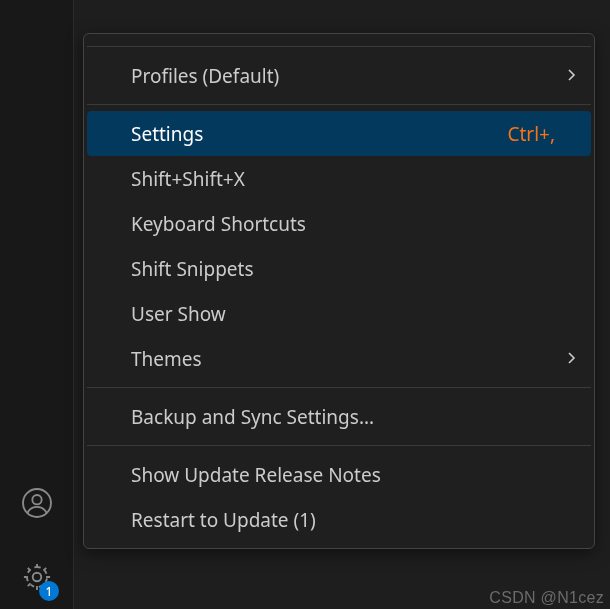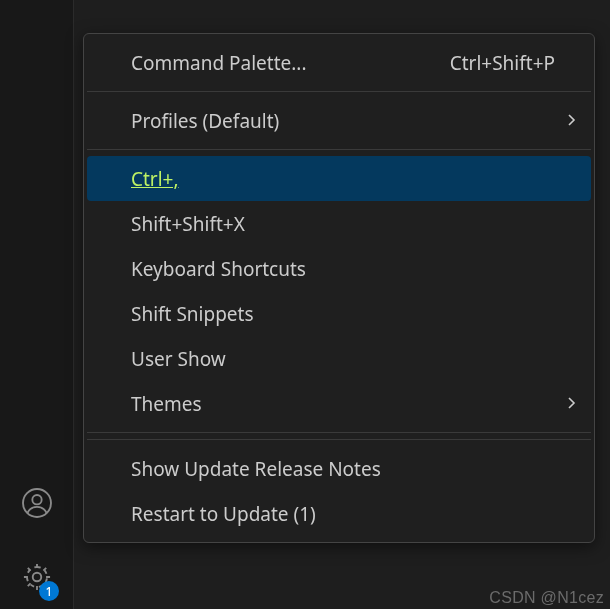--- a/index.html
+++ b/index.html
@@ -79,21 +79,21 @@
       cursor: default;
     }
     .menu-item.highlighted {
       background: #04395e;
       color: #fff;
     }
     .menu-item .shortcut {
       color: #cccccc;
       font-size: 19px;
     }
-    .menu-item.highlighted .shortcut { color: #bef264; text-decoration: underline; }
+    .menu-item.highlighted .shortcut { color: #f97316; }
     .menu-separator {
       height: 1px;
       background: #3a3a3a;
       margin: 6px 0;
     }
     .submenu-arrow {
       position: absolute;
       right: 12px;
       top: 50%;
       transform: translateY(-50%);
@@ -131,33 +131,30 @@
           <path d="M12 2.2v3M12 18.8v3M21.8 12h-3M5.2 12h-3M18.9 5.1l-2.1 2.1M7.2 16.8l-2.1 2.1M18.9 18.9l-2.1-2.1M7.2 7.2 5.1 5.1"></path>
           <path d="M12 4.5a7.5 7.5 0 0 1 7.5 7.5 7.5 7.5 0 0 1-7.5 7.5A7.5 7.5 0 0 1 4.5 12 7.5 7.5 0 0 1 12 4.5Z" stroke-dasharray="2.8 3.6"></path>
         </svg>
       </span>
       <span class="badge">1</span>
     </div>
   </div>
 </div>
 
 <div class="menu" id="menu">
-    <div class="menu-item">
-      <span>Command Palette...</span>
-      <span class="shortcut">Ctrl+Shift+P</span>
-    </div>
     <div class="menu-separator"></div>
     <div class="menu-item">
       <span>Profiles (Default)</span>
       <span class="submenu-arrow"><svg viewBox="0 0 16 16" fill="none" stroke="currentColor" stroke-width="1.6">
           <path d="M6 3l5 5-5 5"></path>
         </svg></span>
     </div>
     <div class="menu-separator"></div>
     <div class="menu-item highlighted">
+      <span>Settings</span>
       <span class="shortcut">Ctrl+,</span>
     </div>
     <div class="menu-item">
       <span class="shortcut">Shift+Shift+X</span>
     </div>
     <div class="menu-item">
       <span>Keyboard Shortcuts</span>
     </div>
     <div class="menu-item">
       <span>Shift Snippets</span>
@@ -165,20 +162,23 @@
     <div class="menu-item">
       <span>User Show</span>
     </div>
     <div class="menu-item">
       <span>Themes</span>
       <span class="submenu-arrow"><svg viewBox="0 0 16 16" fill="none" stroke="currentColor" stroke-width="1.6">
           <path d="M6 3l5 5-5 5"></path>
         </svg></span>
     </div>
     <div class="menu-separator"></div>
+    <div class="menu-item">
+      <span>Backup and Sync Settings...</span>
+    </div>
     <div class="menu-separator"></div>
     <div class="menu-item">
       <span>Show Update Release Notes</span>
     </div>
     <div class="menu-item">
       <span>Restart to Update (1)</span>
     </div>
   </div>
 
 <div class="watermark">CSDN @N1cez</div>

